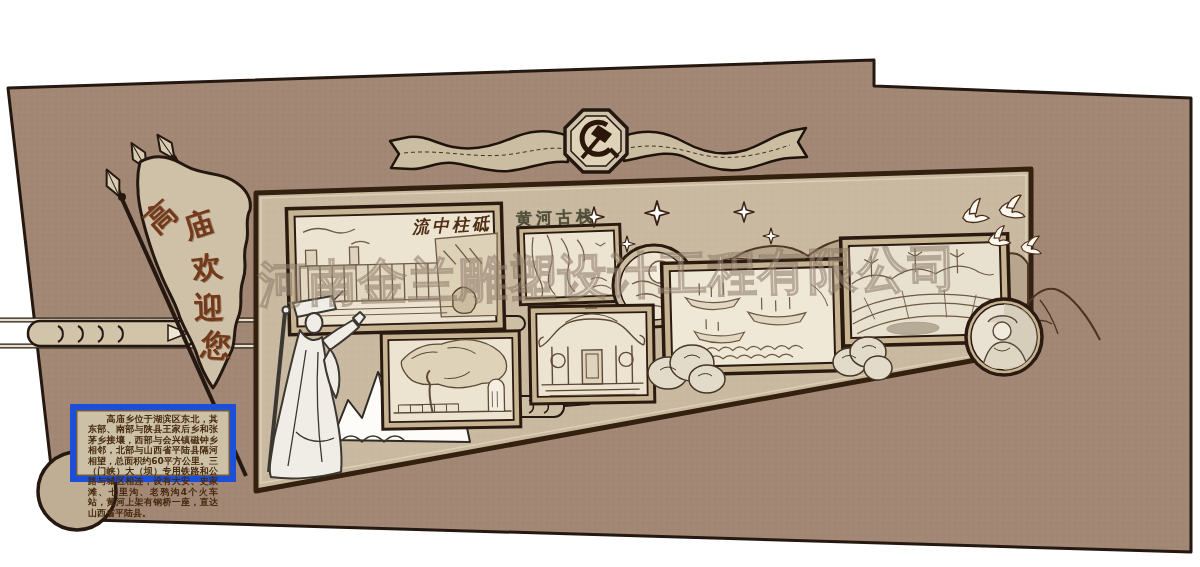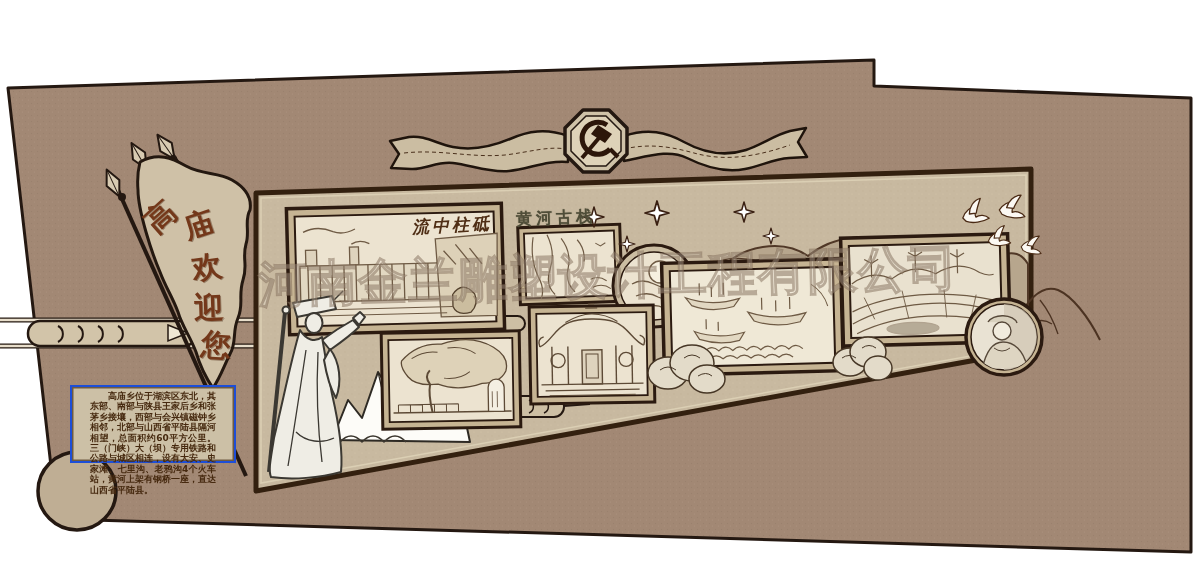--- a/index.html
+++ b/index.html
@@ -18,23 +18,23 @@
 
   
   .dam-title{position:absolute;left:412px;top:214px;z-index:20;white-space:nowrap;
       font-family:"DejaVu Serif",serif;font-style:italic;font-weight:bold;font-size:17px;
       letter-spacing:3px;color:#4f2e15;transform:rotate(-3deg);}
   .plank-title{position:absolute;left:516px;top:208px;z-index:20;white-space:nowrap;
       font-family:"DejaVu Serif",serif;font-weight:bold;font-size:16px;letter-spacing:4px;
       color:#4f4d38;transform:rotate(-2deg);text-shadow:0 0 1px rgba(70,70,50,.6);}
 
   
-  .intro{position:absolute;left:70px;top:385px;width:166px;height:78px;z-index:30;
-      background:#ccc0a6;border:2px solid #1d4ed8;box-shadow:inset 0 0 0 1.5px #6e5b42;
-      box-sizing:border-box;padding:4px 18px;}
+  .intro{position:absolute;left:70px;top:404px;width:166px;height:78px;z-index:30;
+      background:#ccc0a6;border:6px solid #1d4ed8;box-shadow:inset 0 0 0 1.5px #6e5b42;
+      box-sizing:border-box;padding:4px 12px;}
   .intro p{margin:0;font-size:9px;line-height:10.4px;font-weight:600;color:#46290f;
       text-align:justify;letter-spacing:0;}
 
   
   .watermark{position:absolute;left:258px;top:244px;z-index:40;white-space:nowrap;
       font-size:49px;font-weight:bold;letter-spacing:1px;
       color:rgba(248,243,232,0.30);-webkit-text-stroke:1.2px rgba(105,80,60,0.42);
       transform:rotate(-1.4deg);pointer-events:none;}
 </style>
 </head>

